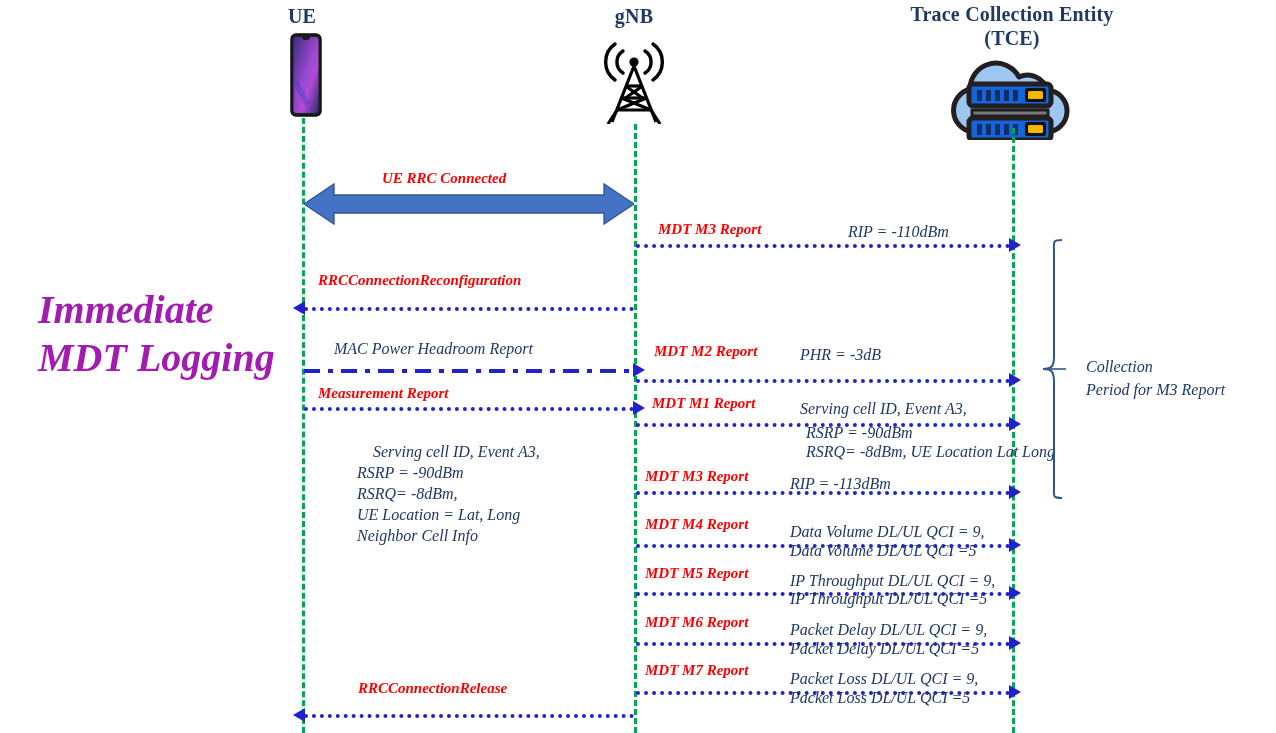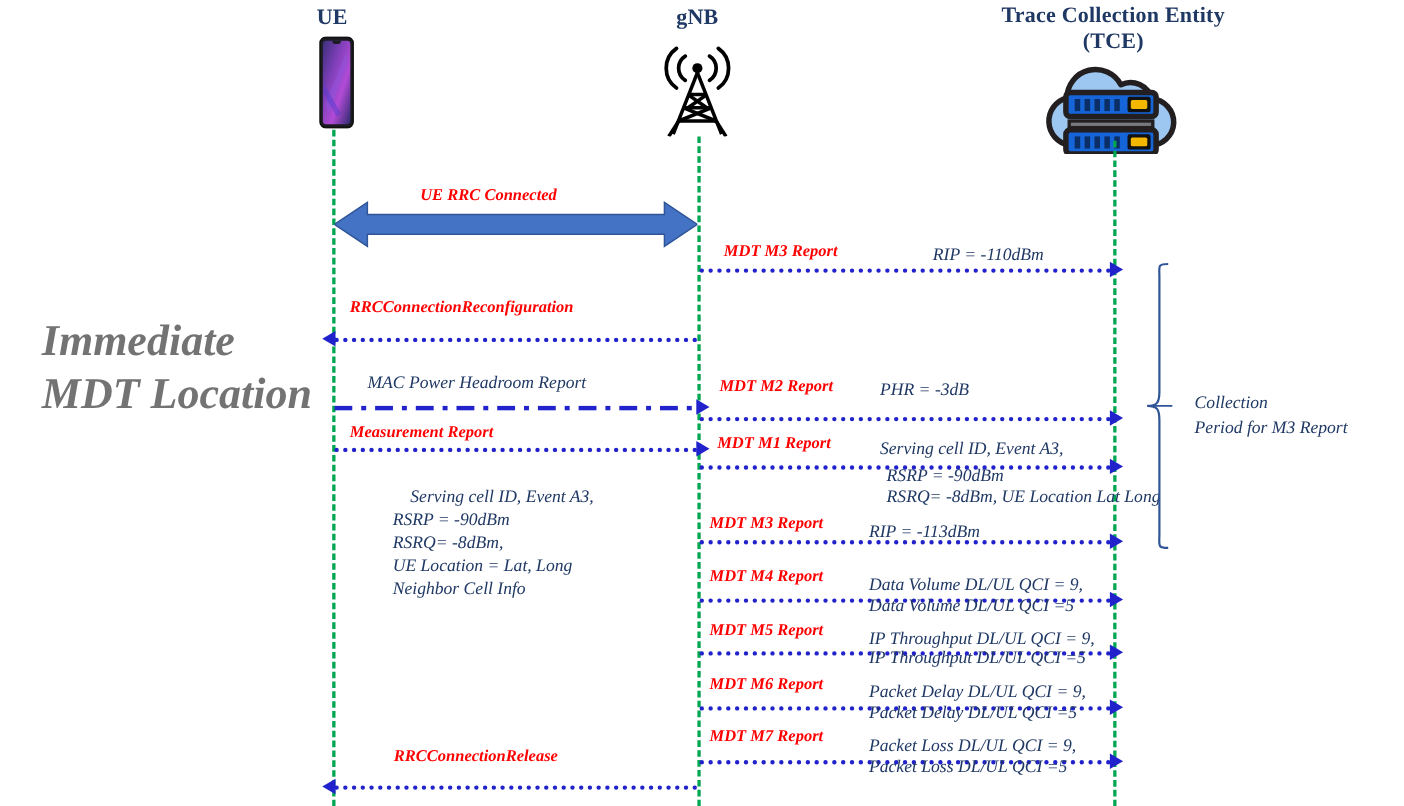--- a/index.html
+++ b/index.html
@@ -16,21 +16,21 @@
   
   .lifeline{
     position:absolute;width:0;border-left:3px dashed #00A651;
   }
 
   
   .lbl{position:absolute;white-space:nowrap;font-style:italic;}
   .red{color:#FF0000;font-weight:bold;font-size:15px;}
   .navy{color:#1F3864;font-size:16px;}
   .big-green{
-    position:absolute;color:#737373;font-style:italic;font-weight:bold;
+    position:absolute;color:#a21caf;font-style:italic;font-weight:bold;
     font-size:40px;line-height:48px;text-align:left;
   }
 
   
   .msg{position:absolute;height:4px;}
   .msg .line{
     position:absolute;left:0;right:0;top:1px;height:0;
     border-top:4px dotted #2222CC;
   }
   .msg.dashdot .line{
@@ -141,21 +141,21 @@
       <rect x="96" y="73" width="15" height="8" rx="1.5" fill="#F5B800"></rect>
     </svg>
   </div>
 
   <div class="lifeline" style="left:302px;top:118px;height:615px;"></div>
   <div class="lifeline" style="left:634px;top:124px;height:609px;"></div>
   <div class="lifeline" style="left:1012px;top:128px;height:605px;"></div>
 
   <div class="big-green" style="left:38px;top:286px;width:255px;">
     <span>Immediate</span><br>
-    <span>MDT Location</span>
+    <span>MDT Logging</span>
   </div>
 
   <div class="lbl red" style="left:382px;top:170px;">
     <span>UE RRC Connected</span>
   </div>
   <div class="dblarrow" style="left:304px;top:182px;">
     <svg width="330" height="44" viewBox="0 0 330 44">
       <polygon points="0,22 30,2 30,13 300,13 300,2 330,22 300,42 300,31 30,31 30,42" fill="#4472C4" stroke="#2F5597" stroke-width="1.3"></polygon>
     </svg>
   </div>

